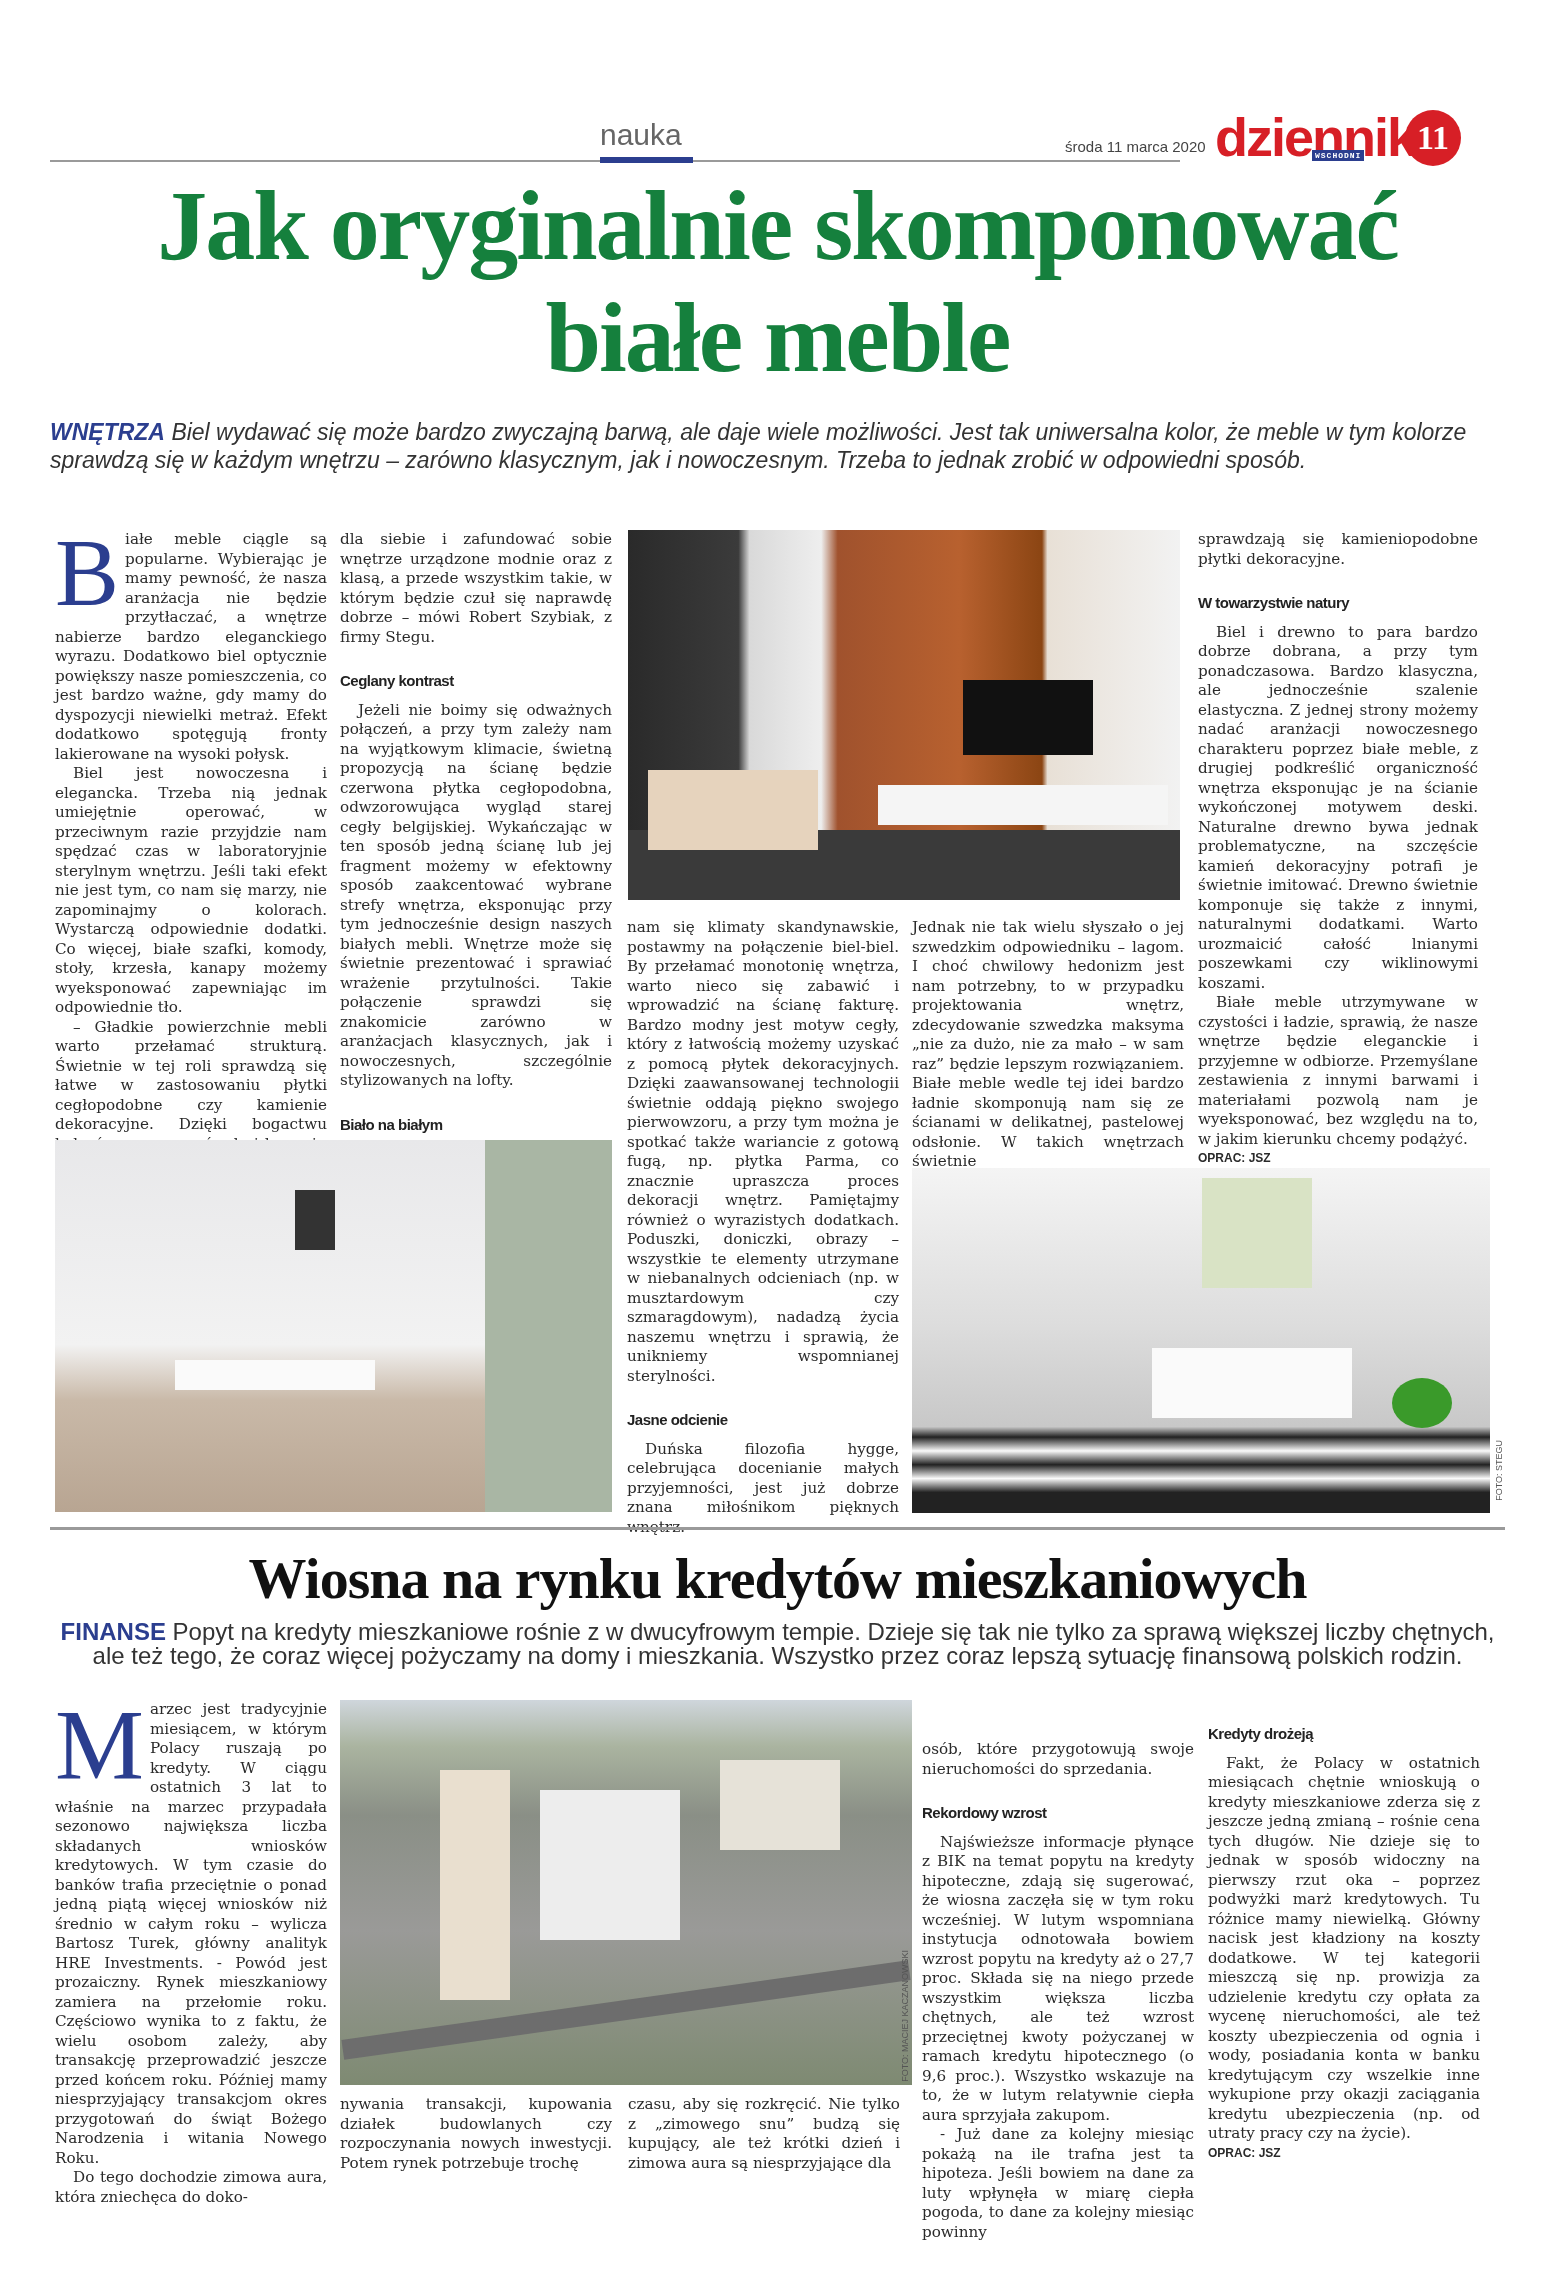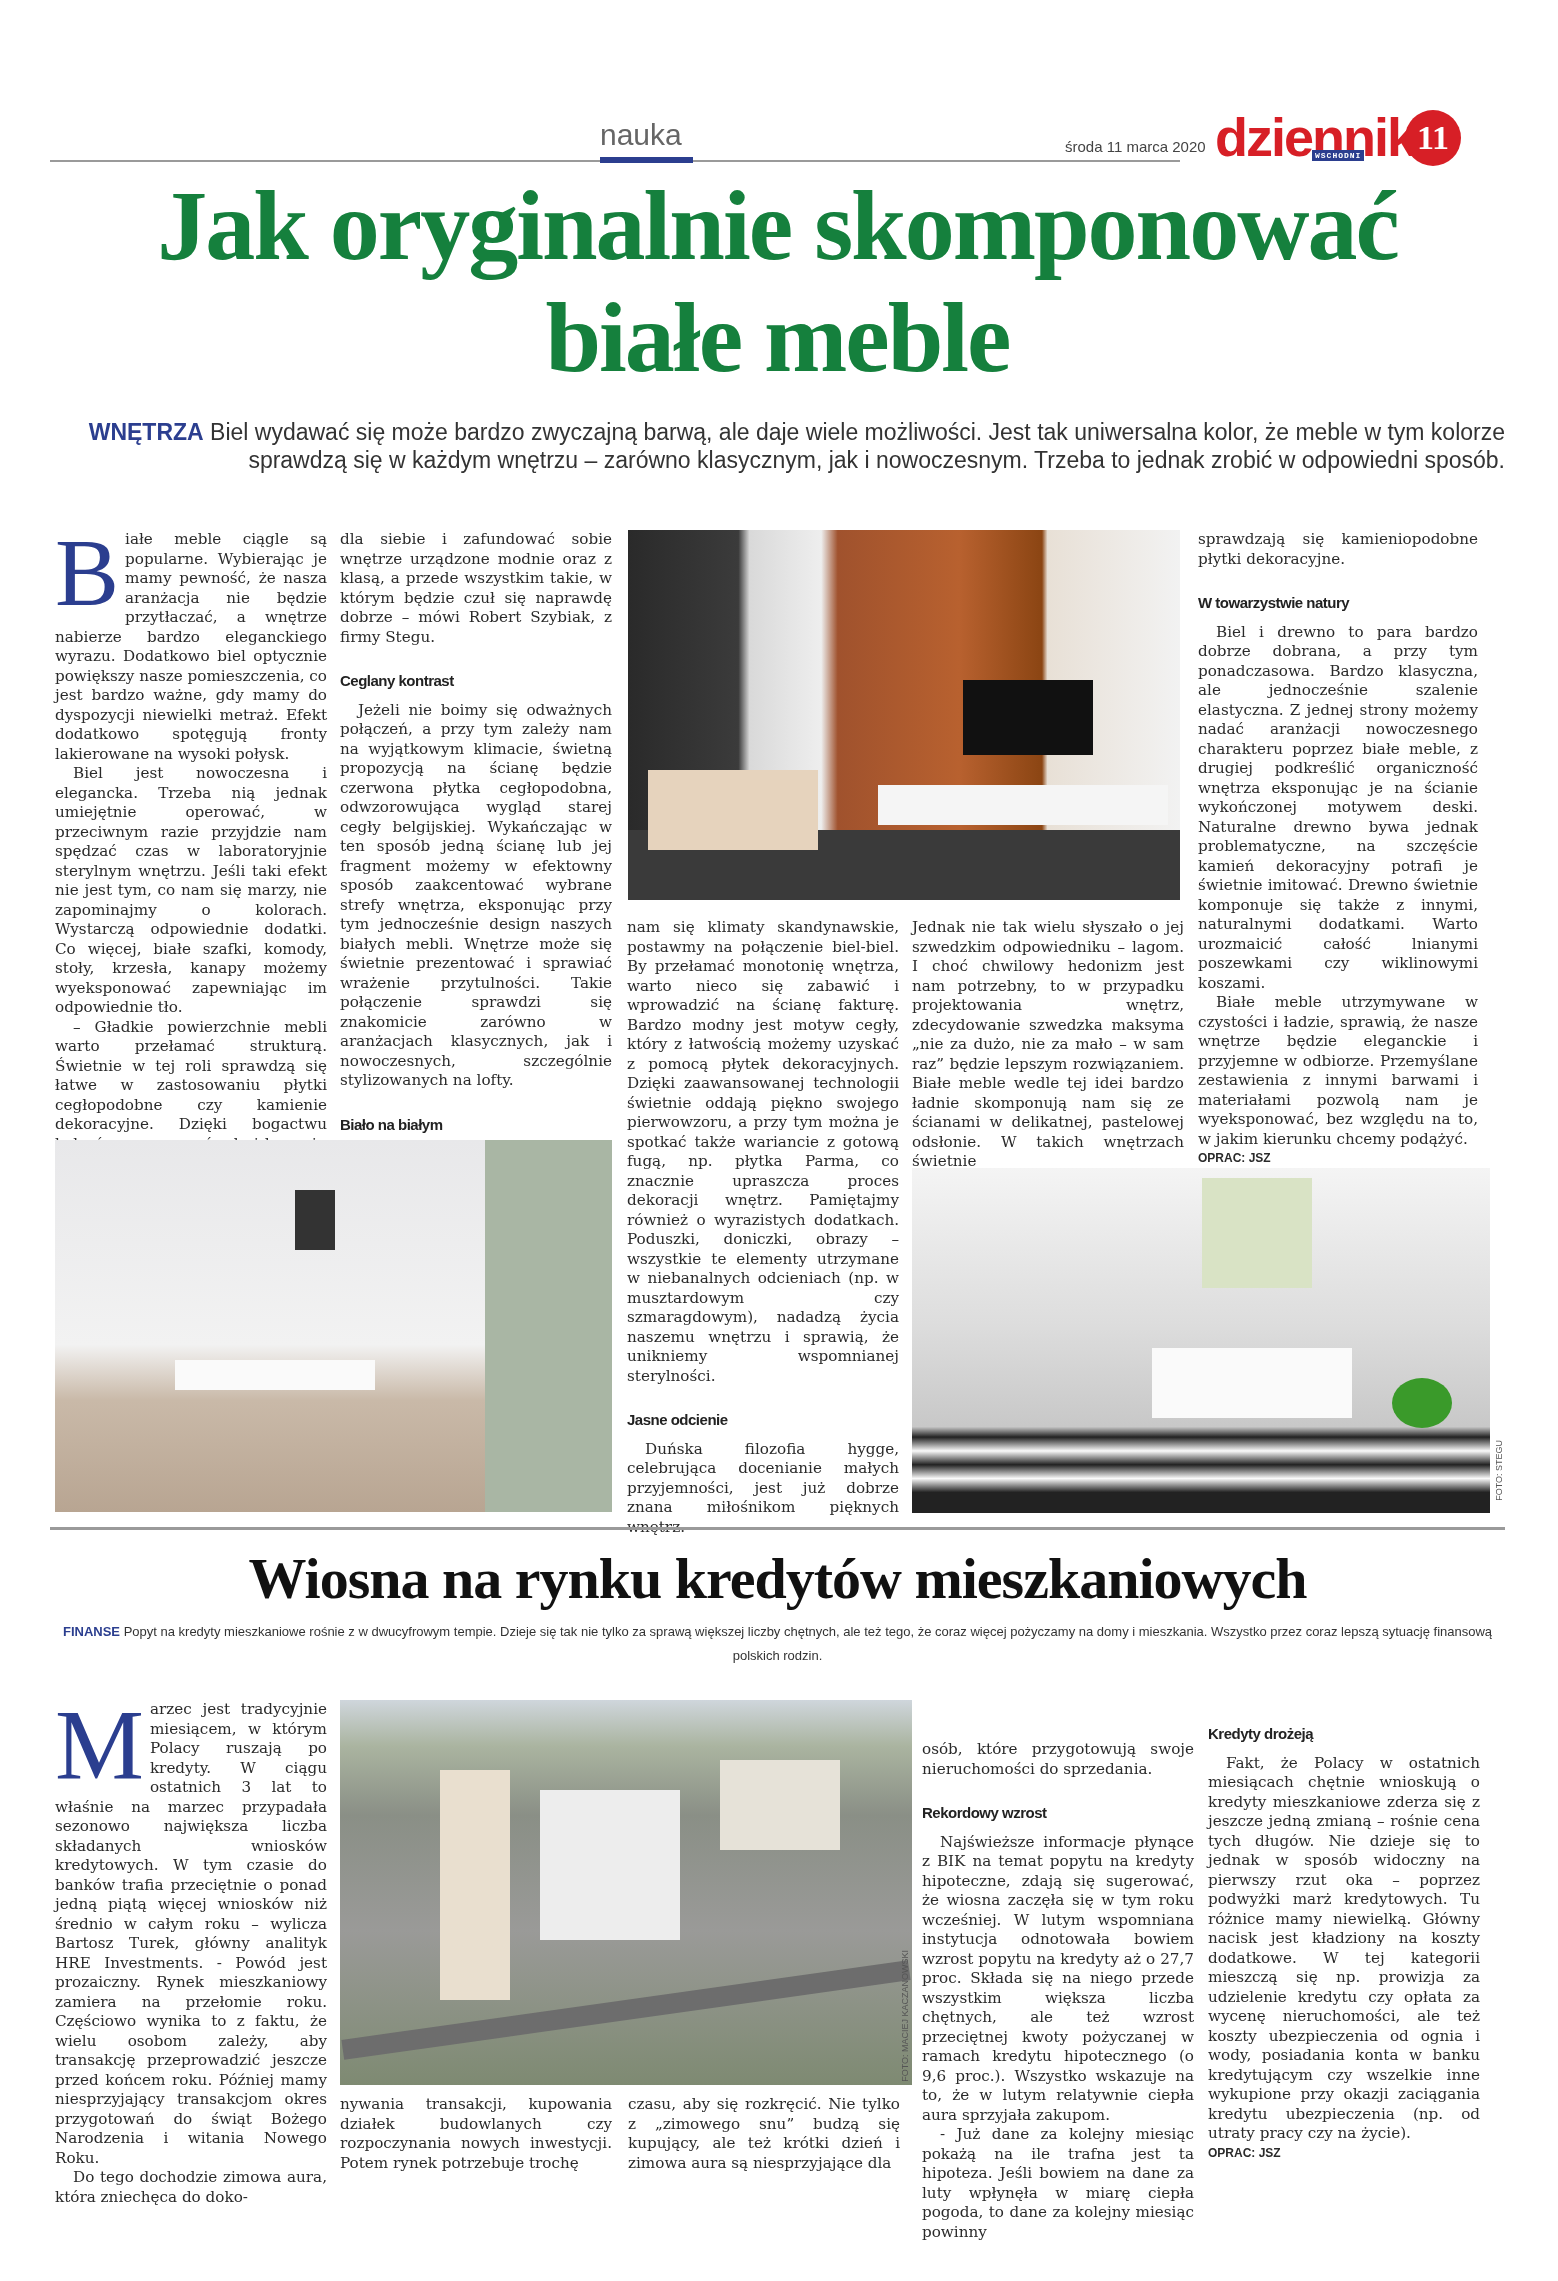--- a/index.html
+++ b/index.html
@@ -6,32 +6,32 @@
   body { width: 1558px; height: 2281px; background: #fff; position: relative; overflow: hidden; font-family: "DejaVu Serif", serif; color: #222; }
   .abs { position: absolute; }
   .section-label { left: 600px; top: 118px; font-family: "Liberation Sans", sans-serif; font-size: 30px; color: #666; font-weight: 300; }
   .section-bar { left: 600px; top: 157px; width: 93px; height: 6px; background: #2b3e8f; }
   .header-rule { left: 50px; top: 160px; width: 1130px; height: 2px; background: #9a9a9a; }
   .date { left: 1065px; top: 138px; font-family: "Liberation Sans", sans-serif; font-size: 15px; color: #444; }
   .logo { left: 1215px; top: 110px; font-family: "Liberation Sans", sans-serif; font-weight: bold; font-size: 54px; color: #d71f26; letter-spacing: -2px; line-height: 1; }
   .logo-sub { left: 1312px; top: 150px; background: #2b3e8f; color: #fff; font-family: "Liberation Mono", monospace; font-size: 8px; font-weight: bold; padding: 1px 3px; letter-spacing: 1px; }
   .page-badge { left: 1405px; top: 110px; width: 56px; height: 56px; border-radius: 50%; background: #d71f26; color: #fff; font-family: "Liberation Serif", serif; font-size: 34px; display: flex; align-items: center; justify-content: center; font-weight: bold; }
   .title1 { left: 50px; top: 170px; width: 1455px; text-align: center; font-family: Liberation Serif, serif; font-weight: bold; font-size: 100px; line-height: 112px; color: #15803d; letter-spacing: -2px; }
-  .lead { left: 50px; top: 418px; width: 1455px; text-align: right; font-family: "Liberation Sans", sans-serif; font-size: 23px; line-height: 28px; color: #333; font-weight: 300; }
+  .lead { left: 50px; top: 418px; width: 1455px; text-align: left; font-family: "Liberation Sans", sans-serif; font-size: 23px; line-height: 28px; color: #333; font-weight: 300; font-style: italic; }
   .lead .kicker { color: #2b3e8f; font-weight: bold; }
   .col { font-size: 15.2px; line-height: 19.5px; text-align: justify; color: #2a2a2a; }
   .col p { text-indent: 18px; }
   .col p.noind { text-indent: 0; }
   .sub { font-family: "Liberation Sans", sans-serif; font-weight: bold; font-size: 15px; margin: 24px 0 10px 0; color: #222; letter-spacing: -0.5px; }
   .dropcap { float: left; font-family: "Liberation Serif", serif; font-size: 96px; line-height: 78px; color: #2b3e8f; margin: 4px 6px 0 0; }
   .byline { font-family: "Liberation Sans", sans-serif; font-weight: bold; font-size: 12px; text-align: left; }
   .photo { overflow: hidden; }
   .mid-rule { left: 50px; top: 1527px; width: 1455px; height: 3px; background: #9a9a9a; }
   .title2 { left: 50px; top: 1545px; width: 1455px; text-align: center; font-family: "Liberation Serif", serif; font-weight: bold; font-size: 58px; line-height: 68px; color: #111; letter-spacing: -1px; }
-  .lead2 { left: 50px; top: 1620px; width: 1455px; text-align: center; font-family: "Liberation Sans", sans-serif; font-size: 13px; line-height: 24px; color: #333; }
+  .lead2 { left: 50px; top: 1620px; width: 1455px; text-align: center; font-family: "Liberation Sans", sans-serif; font-size: 24px; line-height: 24px; color: #333; }
   .lead2 .kicker { color: #2b3e8f; font-weight: bold; }
   .credit { font-family: "Liberation Sans", sans-serif; font-size: 9px; color: #555; writing-mode: vertical-rl; transform: rotate(180deg); }
 </style>
 </head>
 <body>
 
 <div class="abs section-label">nauka</div>
 <div class="abs header-rule"></div>
 <div class="abs section-bar"></div>
 <div class="abs date">środa 11 marca 2020</div>

